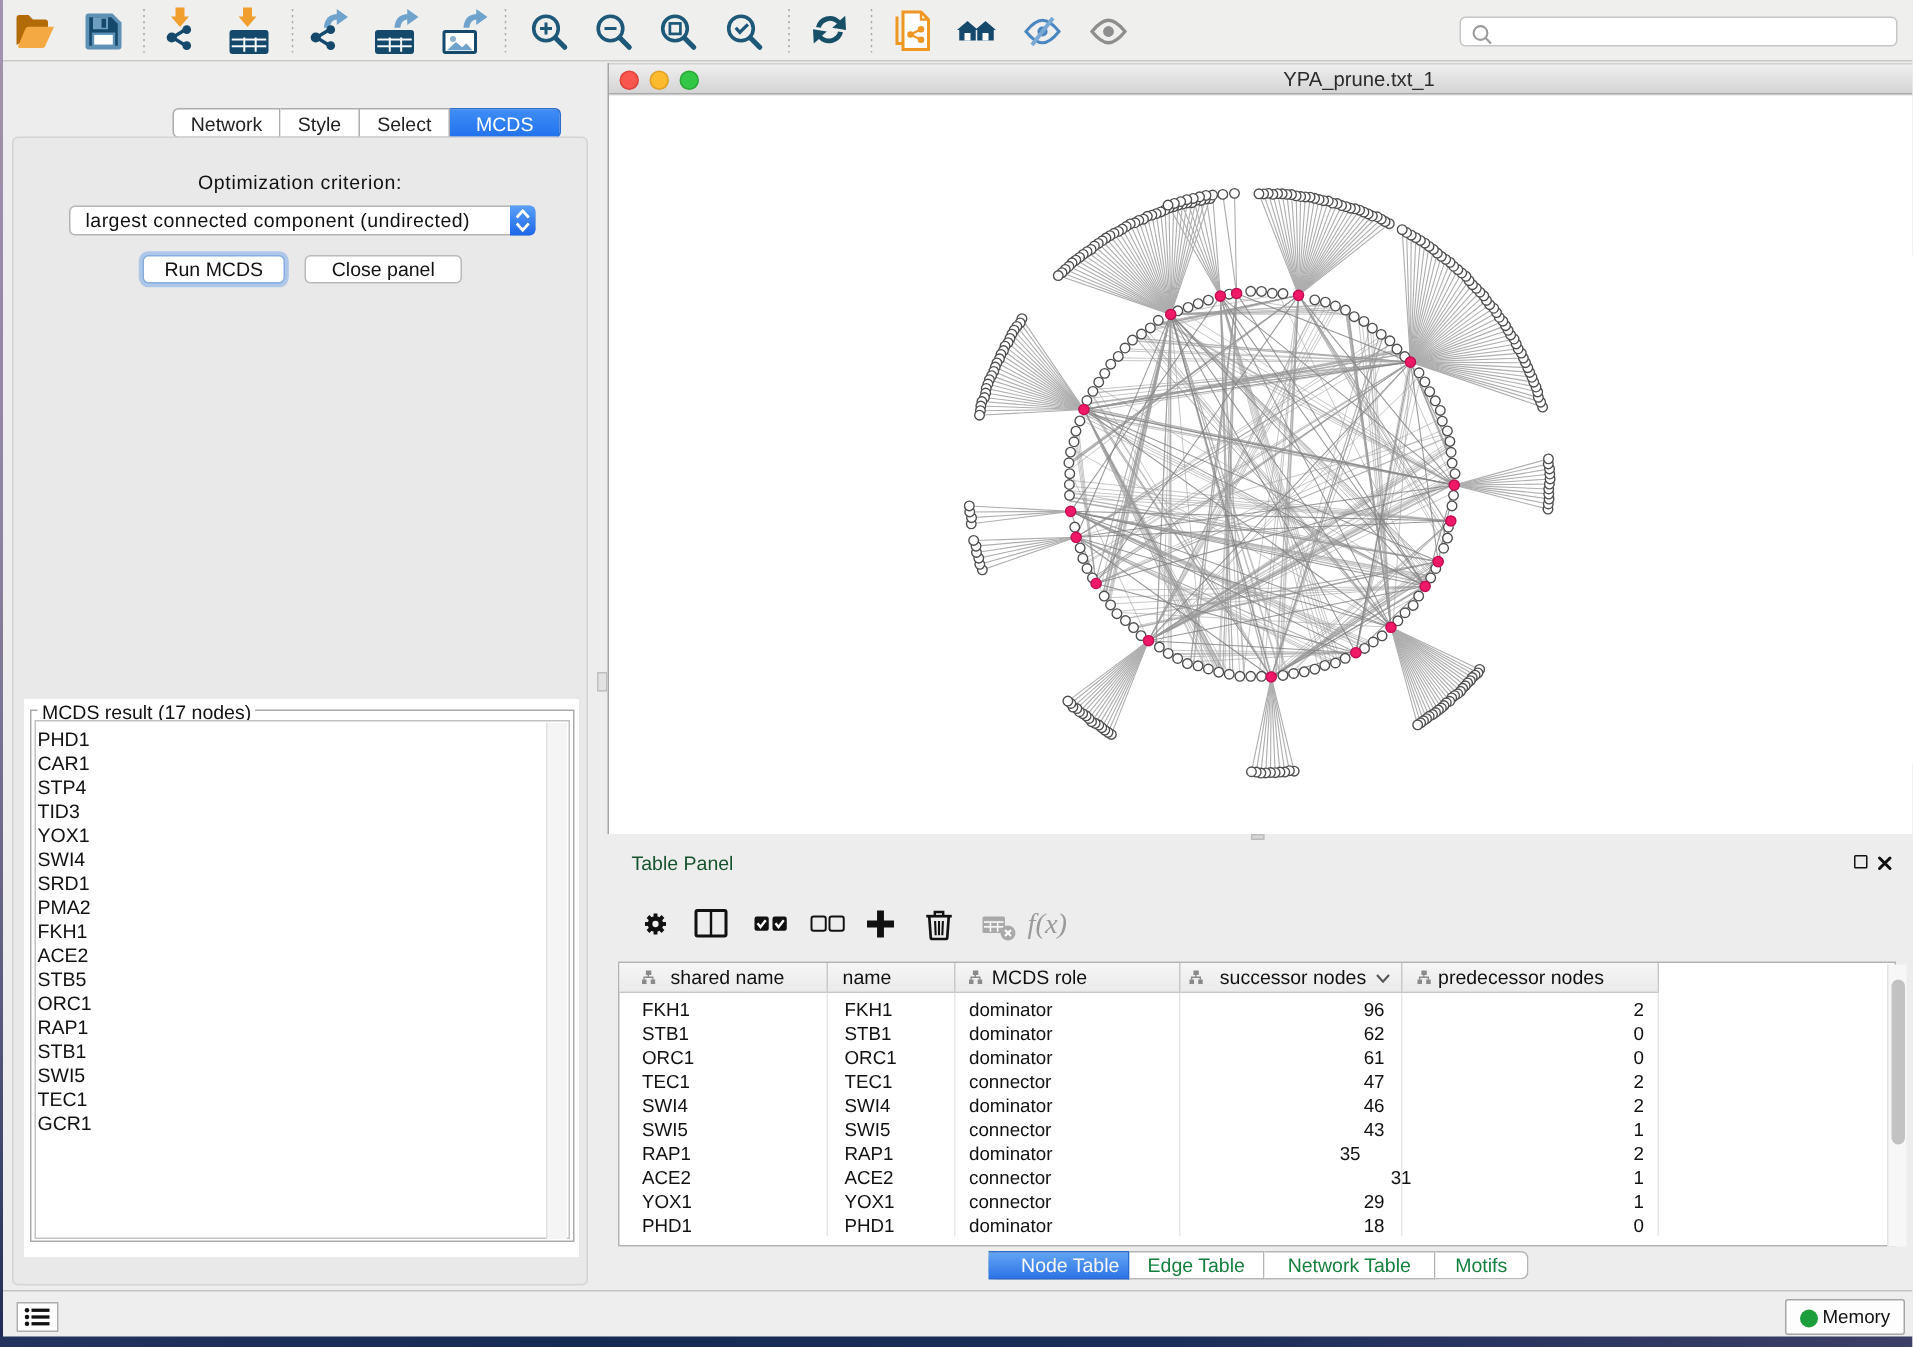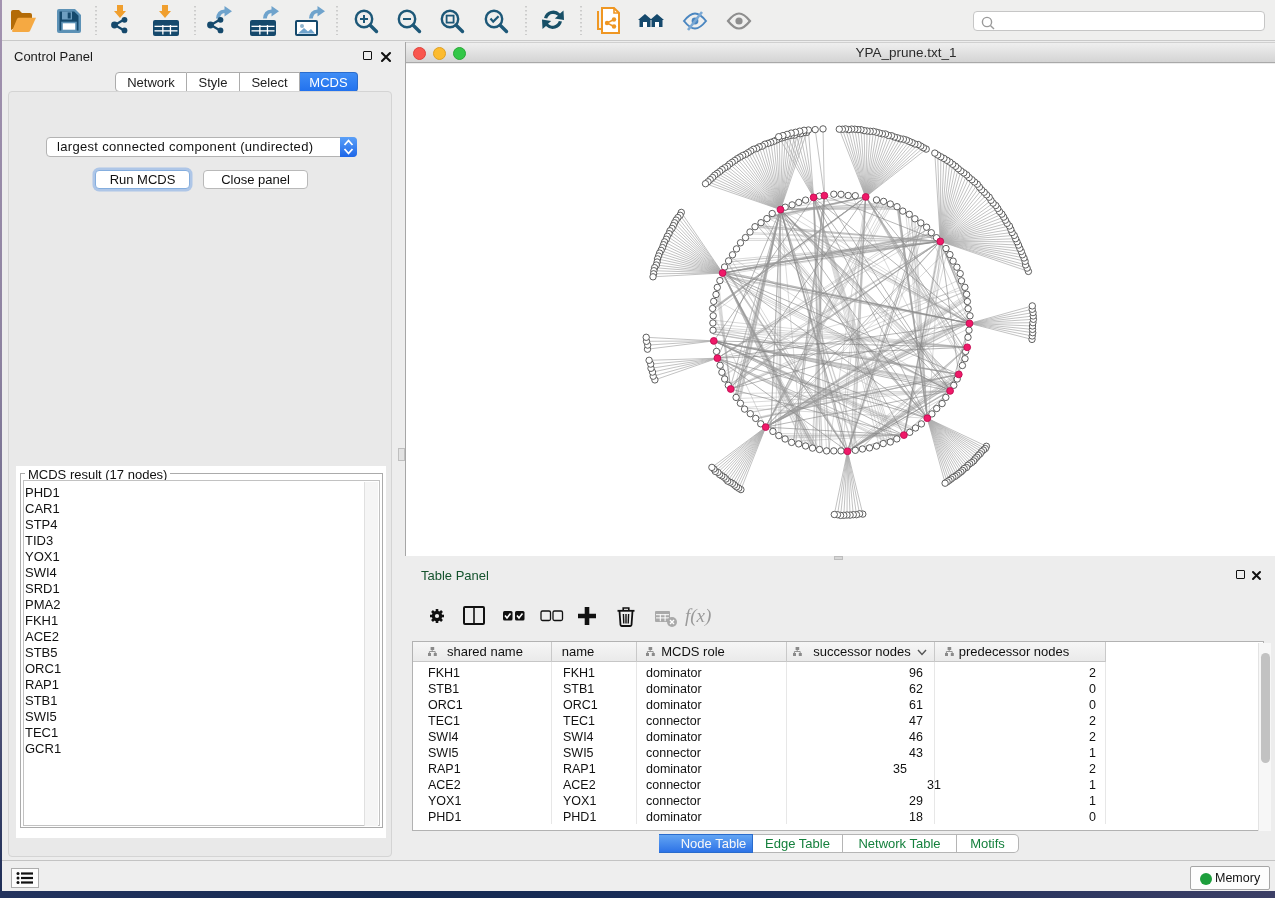--- a/index.html
+++ b/index.html
@@ -232,32 +232,26 @@
     </g>
 </svg>
     <div id="searchbox">
       <svg class="abs" style="left:6px;top:3px" width="16" height="16" viewBox="0 0 16 16">
         <circle cx="7" cy="7" r="4.6" fill="none" stroke="#9a9a9a" stroke-width="1.4"></circle>
         <line x1="10.4" y1="10.4" x2="14" y2="14" stroke="#9a9a9a" stroke-width="1.4"></line>
       </svg>
     </div>
   </div>
 
-  <div class="abs" id="cp-title">
-    <div class="ptitle abs" style="left:12px;top:7px">Control Panel</div>
-    <div class="wbtn sqr" style="left:361px;top:9px"></div>
-    <svg class="wbtn" style="left:378px;top:9px" width="12" height="12" viewBox="0 0 12 12">
-      <path d="M2 2 L10 10 M10 2 L2 10" stroke="#111" stroke-width="2.1" stroke-linecap="round"></path>
-    </svg>
-  </div>
   <div class="tab first" style="left:80px;width:72px">Network</div>
   <div class="tab" style="left:152px;width:53px">Style</div>
   <div class="tab" style="left:205px;width:60px">Select</div>
-  <div class="tab sel" style="left:265px;width:58px">MCDS</div>
+  <div class="tab sel" style="left:265px;width:74px">MCDS</div>
   <div class="abs" id="cp-content"></div>
+  <div class="abs" id="optlabel">Optimization criterion:</div>
   <div class="abs" id="combo">largest connected component (undirected)
     <div id="combo-step">
       <svg width="17" height="20" viewBox="0 0 17 20">
         <path d="M4.5 8 L8.5 3.5 L12.5 8" fill="none" stroke="#fff" stroke-width="1.8"></path>
         <path d="M4.5 12 L8.5 16.5 L12.5 12" fill="none" stroke="#fff" stroke-width="1.8"></path>
       </svg>
     </div>
   </div>
   <div class="btn" id="btn-run">Run MCDS</div>
   <div class="btn" id="btn-close">Close panel</div>

